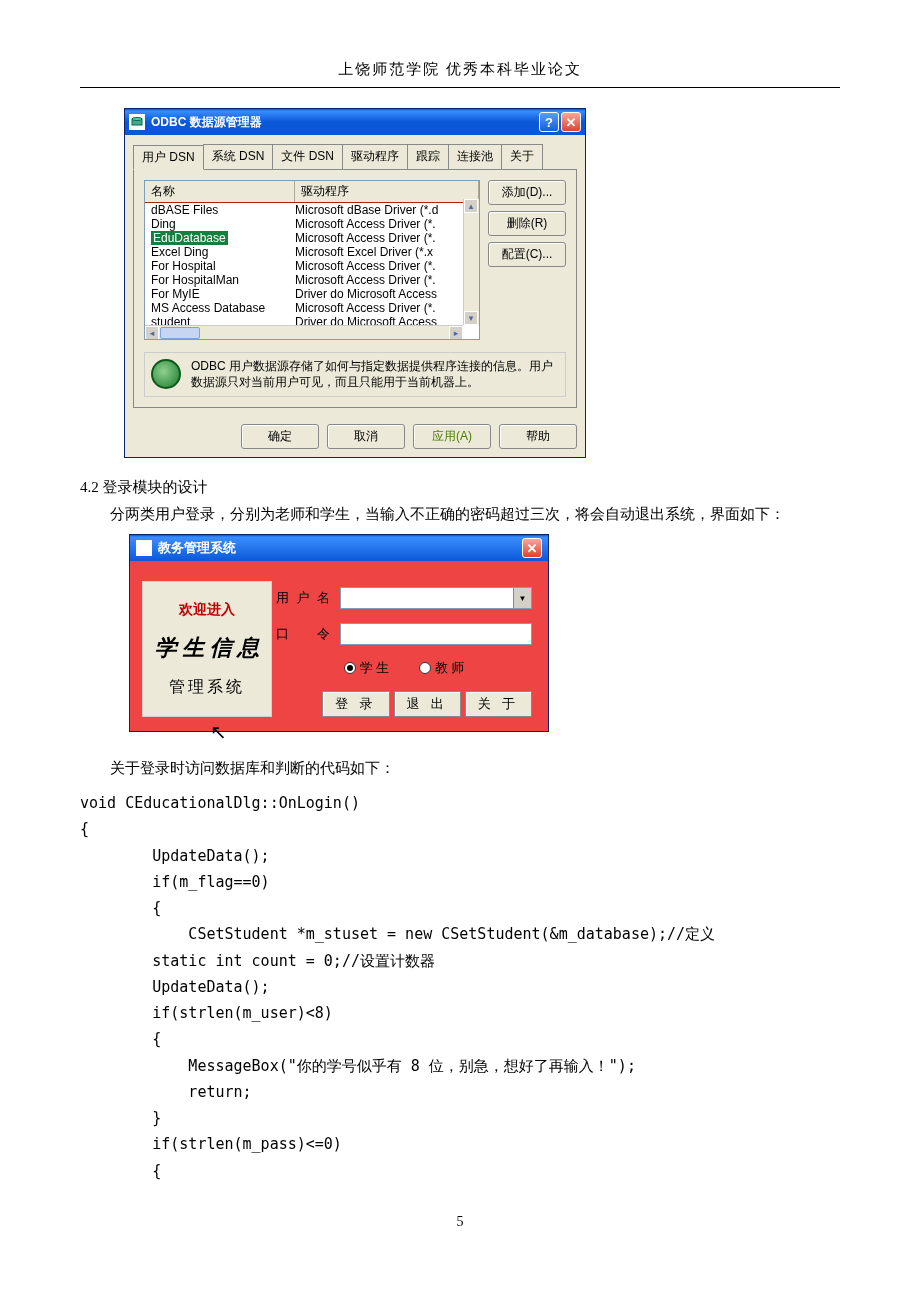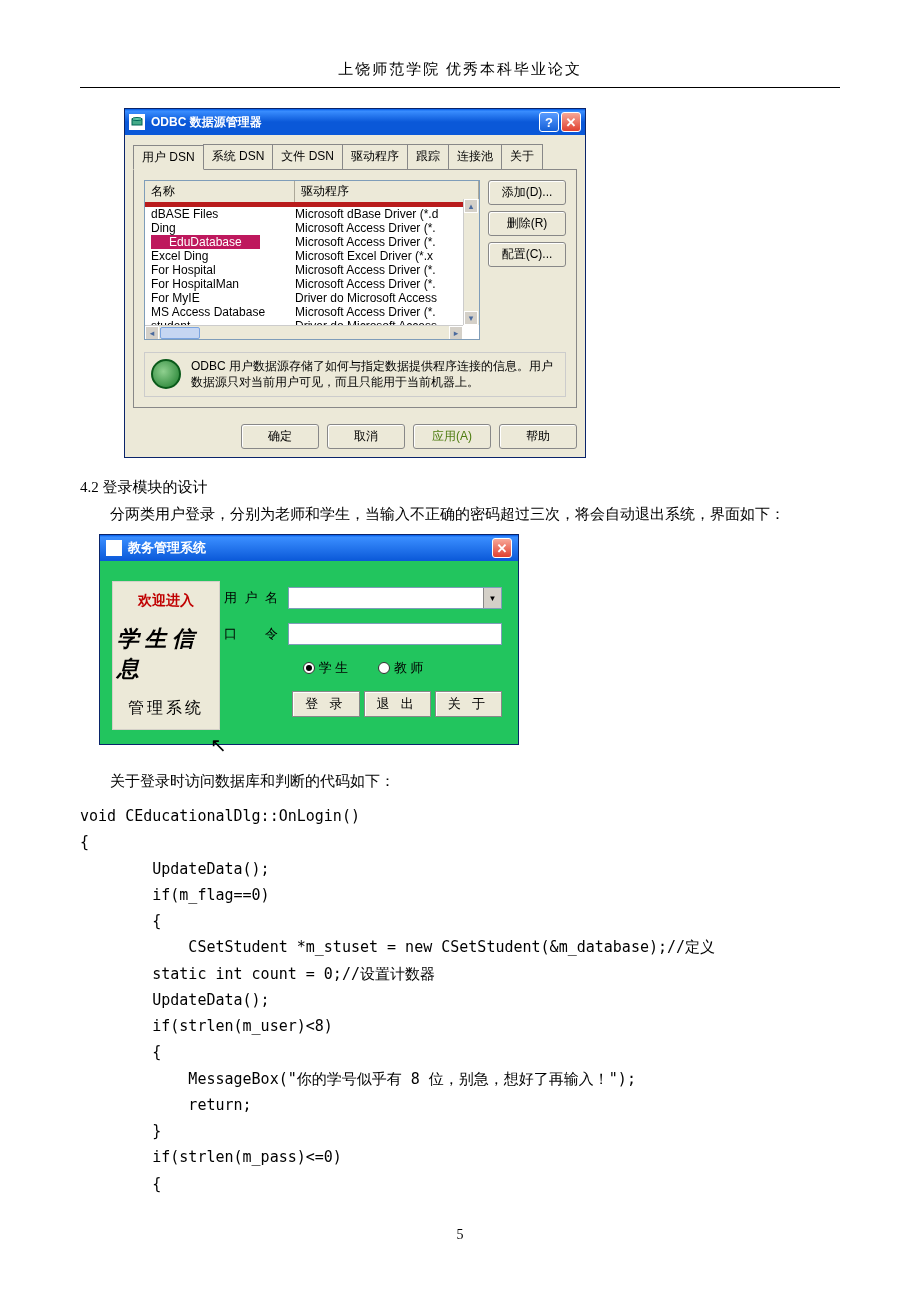--- a/index.html
+++ b/index.html
@@ -13,21 +13,21 @@
     .title-btn { width: 20px; height: 20px; border: 1px solid #fff; border-radius: 3px; display: flex; align-items: center; justify-content: center; font-family: Arial; font-weight: bold; font-size: 13px; }
     .help-btn { background: linear-gradient(to bottom,#5a9cff,#1560d8); color: #fff; }
     .close-btn { background: linear-gradient(to bottom,#f8a898,#e04030); color: #fff; }
     .dialog-body { padding: 8px; }
     .tabs { display: flex; border-bottom: 1px solid #888; position: relative; top: 1px; }
     .tab { padding: 3px 8px; border: 1px solid #888; border-bottom: none; background: #ece9d8; margin-right: -1px; font-size: 12px; position: relative; }
     .tab.active { background: #ece9d8; border-bottom: 1px solid #ece9d8; z-index: 2; top: 1px; }
     .tab-panel { border: 1px solid #888; padding: 10px; background: #ece9d8; }
     .label-row { margin-bottom: 5px; font-size: 12px; }
     .list-box { border: 1px solid #7f9db9; background: #fff; height: 160px; width: 340px; overflow: hidden; position: relative; }
-    .list-header { display: flex; background: #ece9d8; border-bottom: 5px solid #b91c1c; font-size: 12px; }
+    .list-header { display: flex; background: #ece9d8; border-bottom: 1px solid #b91c1c; font-size: 12px; }
     .lh-cell { border-right: 1px solid #aca899; padding: 2px 6px; }
     .lh-name { width: 150px; }
     .lh-driver { flex: 1; }
     .list-items { font-size: 12px; }
     .list-row { display: flex; height: 14px; padding: 0 6px; white-space: nowrap; }
     .li-name { width: 144px; }
     .li-driver { flex: 1; overflow: hidden; }
     .scrollbar-v { position: absolute; right: 0; top: 18px; bottom: 14px; width: 16px; background: #ece9d8; border-left: 1px solid #ccc; }
     .sb-btn { width: 14px; height: 14px; background: #d4d0c8; border: 1px solid #fff; font-size: 9px; display: flex; align-items: center; justify-content: center; color: #4a6a9e; }
     .sb-btn.up { position: absolute; top: 0; left: 0; }
@@ -39,24 +39,24 @@
     .side-btns { display: flex; flex-direction: column; gap: 6px; margin-left: 8px; }
     .win-btn { min-width: 78px; padding: 3px 8px; background: #ece9d8; border: 1px solid #888; border-radius: 3px; font-size: 12px; text-align: center; box-shadow: inset 1px 1px 0 #fff; }
     .flex-row { display: flex; }
     .info-box { display: flex; gap: 10px; margin-top: 12px; border: 1px solid #ccc; padding: 6px; align-items: flex-start; }
     .info-icon { width: 30px; height: 30px; border-radius: 50%; background: radial-gradient(circle at 40% 40%, #8fd08f, #1a7a2a); border: 2px solid #0a5a1a; flex-shrink: 0; }
     .info-text { font-size: 12px; line-height: 1.3; }
     .dialog-footer { display: flex; justify-content: flex-end; gap: 8px; padding: 8px; }
     .win-btn.disabled { color: #4d7c0f; }
     .section-title { font-size: 15px; margin: 15px 0 5px 0; }
     .para { font-size: 15px; text-indent: 2em; line-height: 1.6; margin-bottom: 8px; }
-    .login-dialog { width: 420px; margin-left: 19px; border: 1px solid #0a246a; background: #22c55e; font-size: 13px; }
+    .login-dialog { width: 420px; margin-left: 49px; border: 1px solid #0a246a; background: #ef4444; font-size: 13px; }
     .login-titlebar { background: linear-gradient(to bottom, #0058e6 0%, #3a8eff 8%, #0a58d8 100%); color: #fff; height: 26px; display: flex; align-items: center; padding: 0 6px; font-weight: bold; }
     .login-body { padding: 20px 16px 14px 0; display: flex; gap: 4px; }
-    .login-left { display: flex; flex-direction: column; align-items: center; justify-content: center; gap: 14px; border: 1px solid #d4d0c8; background: #ece9d8; padding: 10px 4px; margin-left: 12px; width: 108px; }
+    .login-left { display: flex; flex-direction: column; align-items: center; justify-content: center; gap: 14px; border: 1px solid #d4d0c8; background: #ece9d8; padding: 10px 4px; margin-left: 12px; width: 130px; }
     .welcome-text { color: #c00000; font-weight: bold; font-size: 14px; font-family: "SimHei", sans-serif; }
     .student-info { font-family: "STKaiti","KaiTi",cursive; font-size: 22px; font-weight: bold; font-style: italic; }
     .system-text { font-family: "SimHei", sans-serif; font-size: 16px; letter-spacing: 3px; }
     .login-right { flex: 1; display: flex; flex-direction: column; gap: 14px; padding-top: 6px; }
     .form-row { display: flex; align-items: center; gap: 8px; }
     .form-label { width: 56px; text-align: justify; text-align-last: justify; letter-spacing: 2px; }
     .combo { flex: 1; height: 22px; border: 1px solid #7f9db9; background: #fff; position: relative; }
     .combo-btn { position: absolute; right: 0; top: 0; width: 18px; height: 20px; background: #d4d0c8; border-left: 1px solid #888; display: flex; align-items: center; justify-content: center; font-size: 8px; }
     .text-input { flex: 1; height: 22px; border: 1px solid #7f9db9; background: #fff; }
     .radio-row { display: flex; gap: 30px; justify-content: center; font-size: 13px; }
@@ -109,21 +109,21 @@
           <div class="list-items" id="dsn-rows">
               <div class="list-row">
                 <div class="li-name">dBASE Files</div>
                 <div class="li-driver">Microsoft dBase Driver (*.d</div>
               </div>
               <div class="list-row">
                 <div class="li-name">Ding</div>
                 <div class="li-driver">Microsoft Access Driver (*.</div>
               </div>
               <div class="list-row">
-                <div class="li-name"><span style="background: #be185d; color: rgb(255, 255, 255); padding: 0px 18px; display: inline-block;">EduDatabase</span></div>
+                <div class="li-name"><span style="background: #15803d; color: rgb(255, 255, 255); padding: 0px 2px; display: inline-block;">EduDatabase</span></div>
                 <div class="li-driver">Microsoft Access Driver (*.</div>
               </div>
               <div class="list-row">
                 <div class="li-name">Excel Ding</div>
                 <div class="li-driver">Microsoft Excel Driver (*.x</div>
               </div>
               <div class="list-row">
                 <div class="li-name">For Hospital</div>
                 <div class="li-driver">Microsoft Access Driver (*.</div>
               </div>

